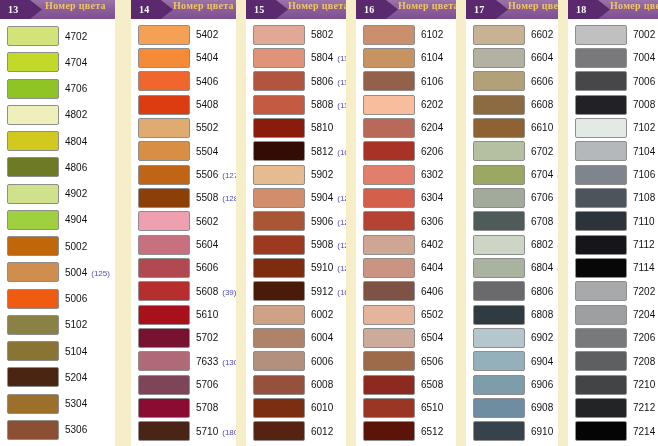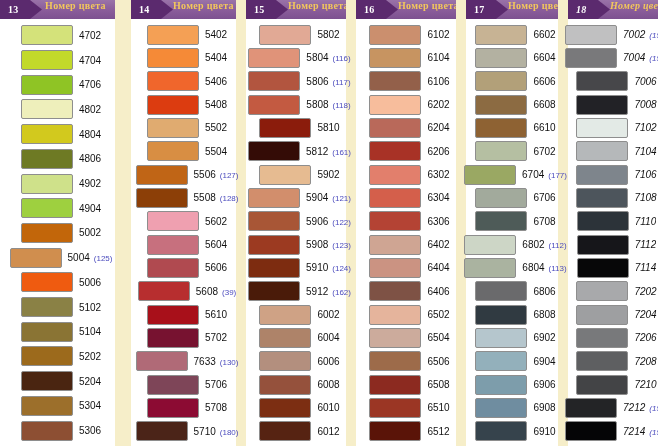--- a/index.html
+++ b/index.html
@@ -69,21 +69,20 @@
     padding-right: 6px;
     letter-spacing: 0.3px;
     white-space: nowrap;
   }
   .rows {
     flex: 1;
     display: flex;
     flex-direction: column;
     padding: 4px 0 3px 0;
     box-sizing: border-box;
-    align-items: center;
   }
   .row {
     flex: 1;
     display: flex;
     align-items: center;
     padding-left: 7px;
     box-sizing: border-box;
     min-height: 0;
   }
   .swatch {
@@ -199,26 +198,20 @@
             <span class="code">5102</span>
           </div>
         </div>
         <div class="row">
           <div class="swatch" style="background: rgb(138, 116, 52);"></div>
           <div class="labels">
             <span class="code">5104</span>
           </div>
         </div>
         <div class="row">
-          <div class="swatch" style="background: rgb(156, 106, 28);"></div>
-          <div class="labels">
-            <span class="code">5202</span>
-          </div>
-        </div>
-        <div class="row">
           <div class="swatch" style="background: rgb(74, 37, 17);"></div>
           <div class="labels">
             <span class="code">5204</span>
           </div>
         </div>
         <div class="row">
           <div class="swatch" style="background: rgb(156, 111, 43);"></div>
           <div class="labels">
             <span class="code">5304</span>
           </div>
@@ -718,21 +711,21 @@
         </div>
         <div class="row">
           <div class="swatch" style="background: rgb(54, 67, 76);"></div>
           <div class="labels">
             <span class="code">6910</span>
           </div>
         </div>
       </div>
     </div>
     <div class="col-gap"></div>
-    <div class="column" style="width: 90px; flex: 1 1 auto; font-style: italic;">
+    <div class="column" style="width: 90px; flex: 1 1 auto;">
       <div class="col-head">
         <div class="head-chevron">
           <span class="head-num">18</span>
         </div>
         <span class="head-title">Номер цвета</span>
       </div>
       <div class="rows">
         <div class="row">
           <div class="swatch" style="background: rgb(192, 192, 193);"></div>
           <div class="labels">

